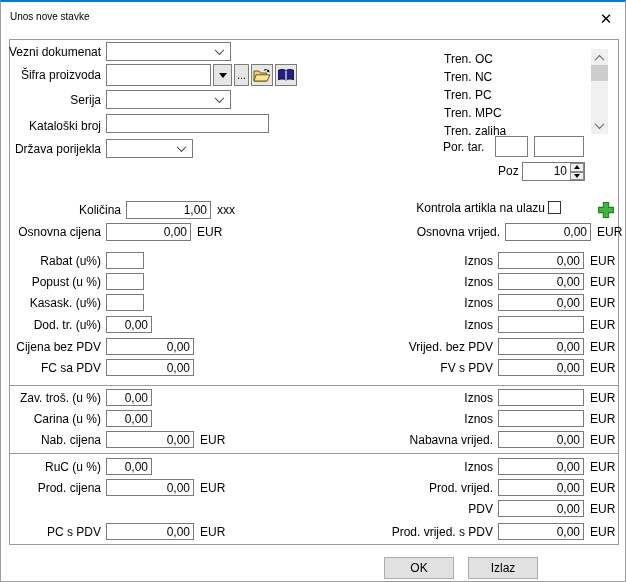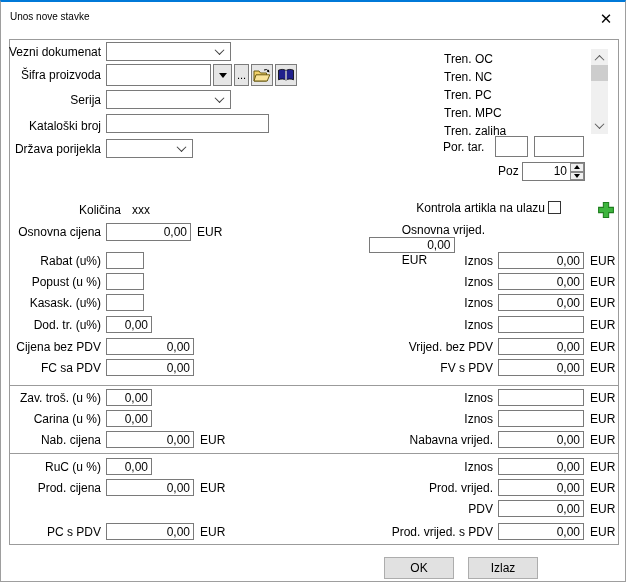--- a/index.html
+++ b/index.html
@@ -145,20 +145,21 @@
     <span class="lbl">Država porijekla</span>
     <div class="combo" style="width:87px; height:19px;">
       <span></span>
       <span class="chev-sm"></span>
     </div>
   </div>
 
 
   <div class="frow" style="left:8px; top:199px; height:18px;padding-left:20px;">
     <span class="lbl">Količina</span>
+    <input class="tb num" style="width: 85px;" value="1,00">
     <span class="unit">xxx</span>
   </div>
   <div class="frow" style="left:8px; top:221px; height:18px;">
     <span class="lbl">Osnovna cijena</span>
     <input class="tb num" style="width: 85px;" value="0,00">
     <span class="unit">EUR</span>
   </div>
   <div class="frow" style="left:8px; top:250px; height:17px;">
     <span class="lbl">Rabat (u%)</span>
     <input class="tb num" style="width: 38px; height: 17px;" value="">
@@ -247,21 +248,21 @@
   <div class="frow" style="left:340px; top:197px; height:17px;">
     <span style="width:204px; text-align:right; flex:none; white-space:nowrap;">Kontrola artikla na ulazu</span>
     <span class="checkbox"></span>
   </div>
   <span class="plus-wrap">
     <svg width="18" height="18" viewBox="0 0 17 17">
       <path d="M6 1.5 H11 V6 H15.5 V11 H11 V15.5 H6 V11 H1.5 V6 H6 Z" fill="#3eb53e" stroke="#1e7d1e" stroke-width="1"></path>
     </svg>
   </span>
 
-  <div class="frow" style="left:332px; top:221px; height:18px;flex-direction:column;">
+  <div class="frow" style="left:347px; top:221px; height:18px;">
     <span class="lblr">Osnovna vrijed.</span>
     <input class="tb num" style="width: 86px;" value="0,00">
     <span class="unit">EUR</span>
   </div>
   <div class="frow" style="left:340px; top:250px; height:17px;">
     <span class="lblr">Iznos</span>
     <input class="tb num" style="width: 86px; height: 17px;" value="0,00">
     <span class="unit">EUR</span>
   </div>
   <div class="frow" style="left:340px; top:271px; height:17px;">

